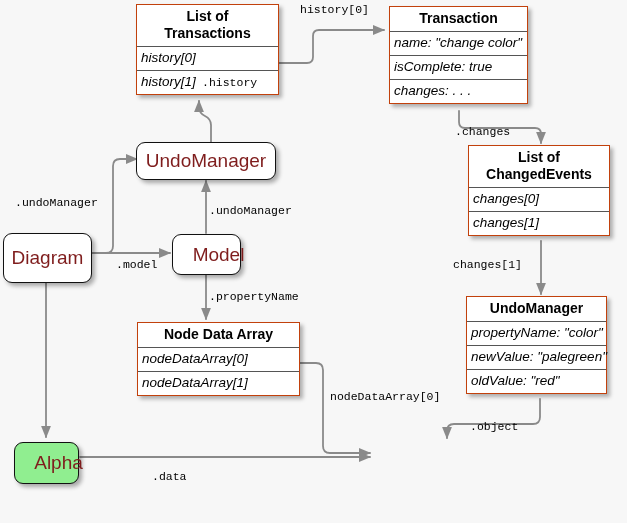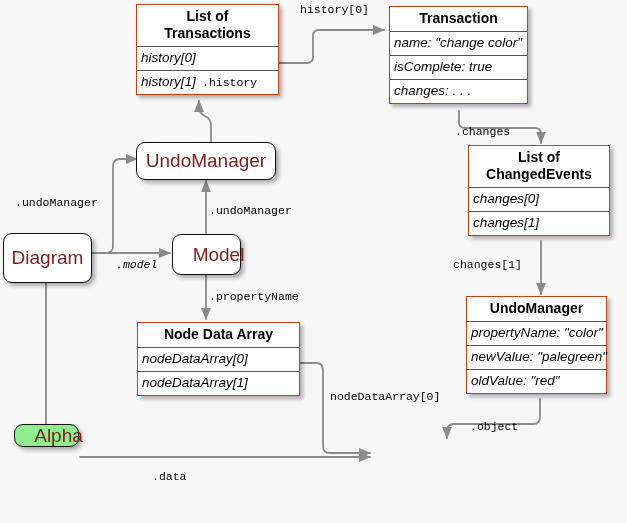--- a/index.html
+++ b/index.html
@@ -165,37 +165,37 @@
   </div>
 
   <div class="rnd" style="left:3px; top:233px; width:89px; height:50px;">
     <span>Diagram</span>
   </div>
 
   <div class="rnd" style="left:172px; top:234px; width:69px; height:41px;padding-left:24px;">
     <span>Model</span>
   </div>
 
-  <div class="rnd green" style="left:14px; top:424px; width:65px; height:23px;padding-left:24px;">
+  <div class="rnd green" style="left:14px; top:442px; width:65px; height:42px;padding-left:24px;">
     <span>Alpha</span>
   </div>
 
   <div class="lbl" style="left:300px; top:3px;">history[0]</div>
 
   <div class="lbl overlay" style="left:202px; top:76px;">.history</div>
 
   <div class="lbl" style="left:455px; top:125px;">.changes</div>
 
   <div class="lbl" style="left:453px; top:258px;">changes[1]</div>
 
   <div class="lbl" style="left:15px; top:196px;">.undoManager</div>
 
   <div class="lbl" style="left:209px; top:204px;">.undoManager</div>
 
-  <div class="lbl" style="left:116px; top:258px;font-style:italic;">.model</div>
+  <div class="lbl" style="left:116px; top:258px;">.model</div>
 
   <div class="lbl" style="left:209px; top:290px;">.propertyName</div>
 
   <div class="lbl" style="left:330px; top:390px;">nodeDataArray[0]</div>
 
   <div class="lbl" style="left:470px; top:420px;">.object</div>
 
   <div class="lbl" style="left:152px; top:454px;margin-top:16px;">.data</div>
 
 </div>

